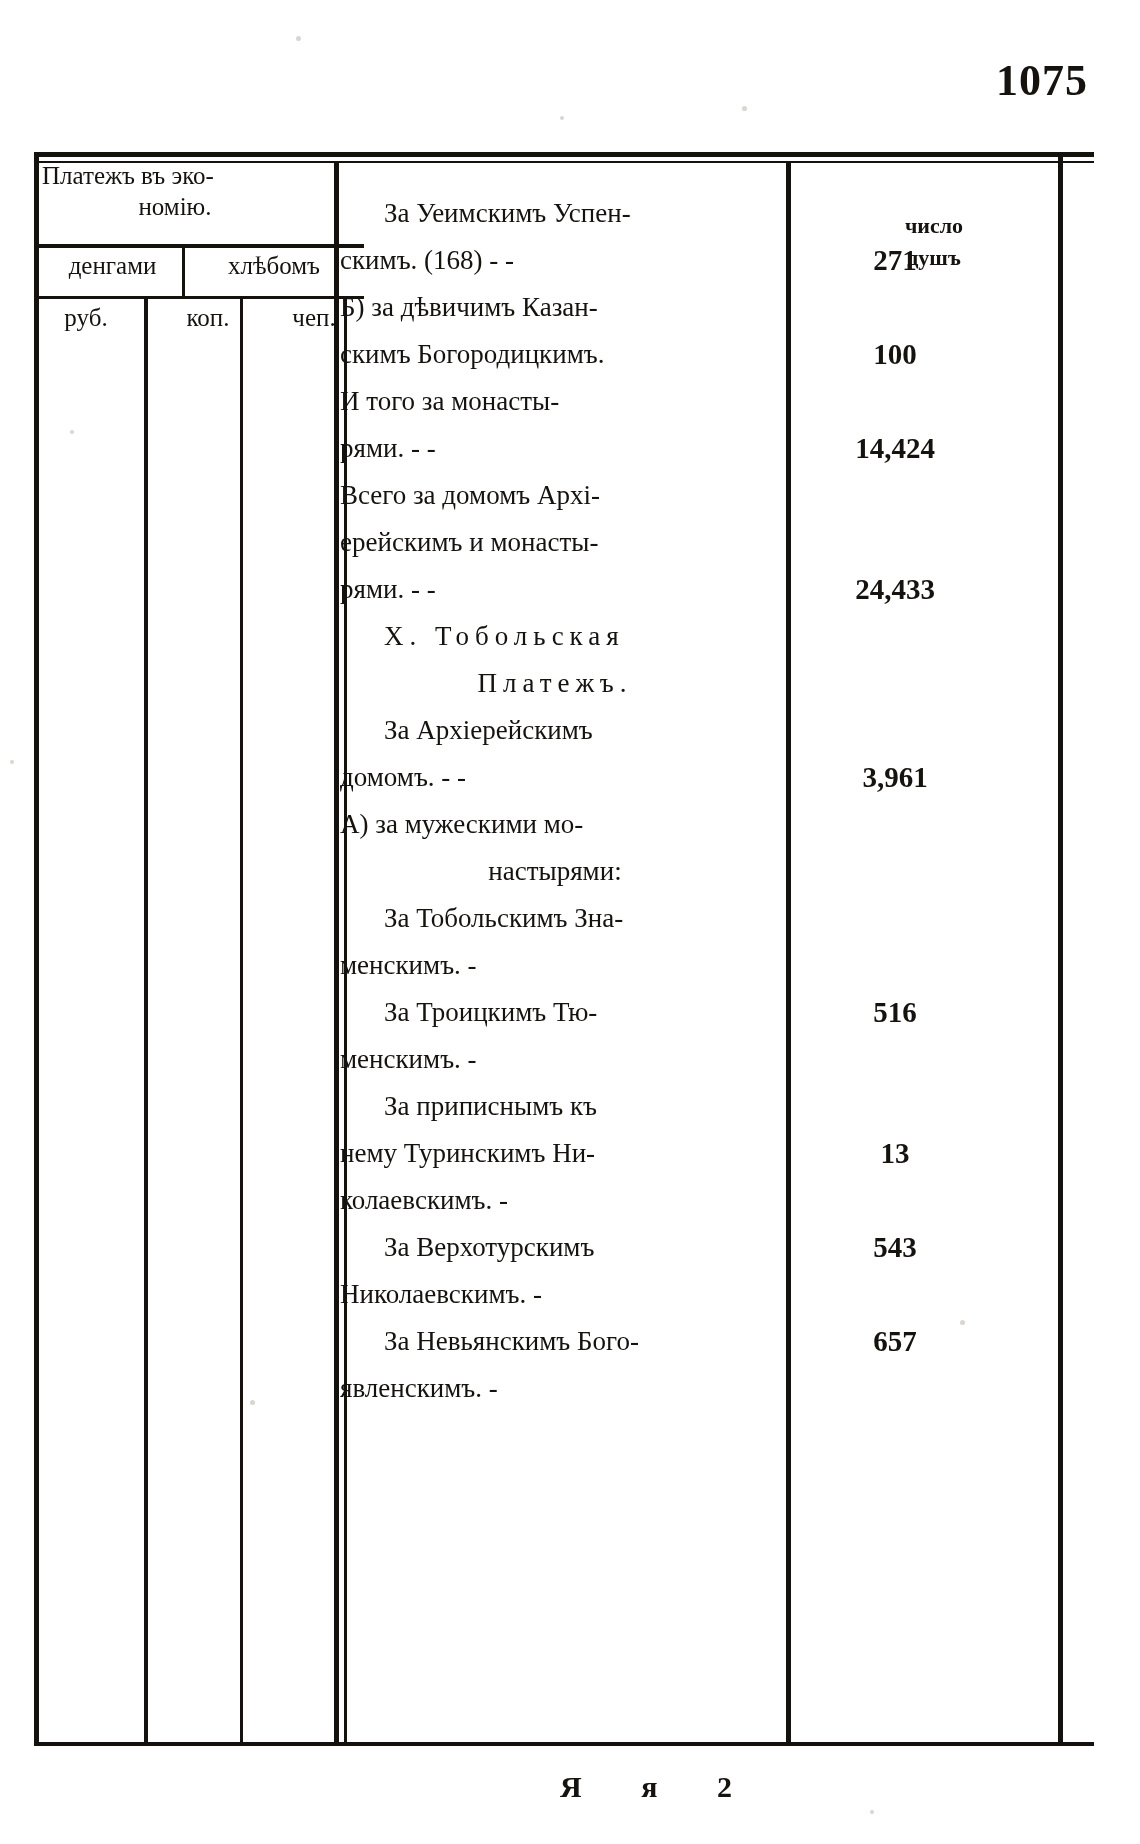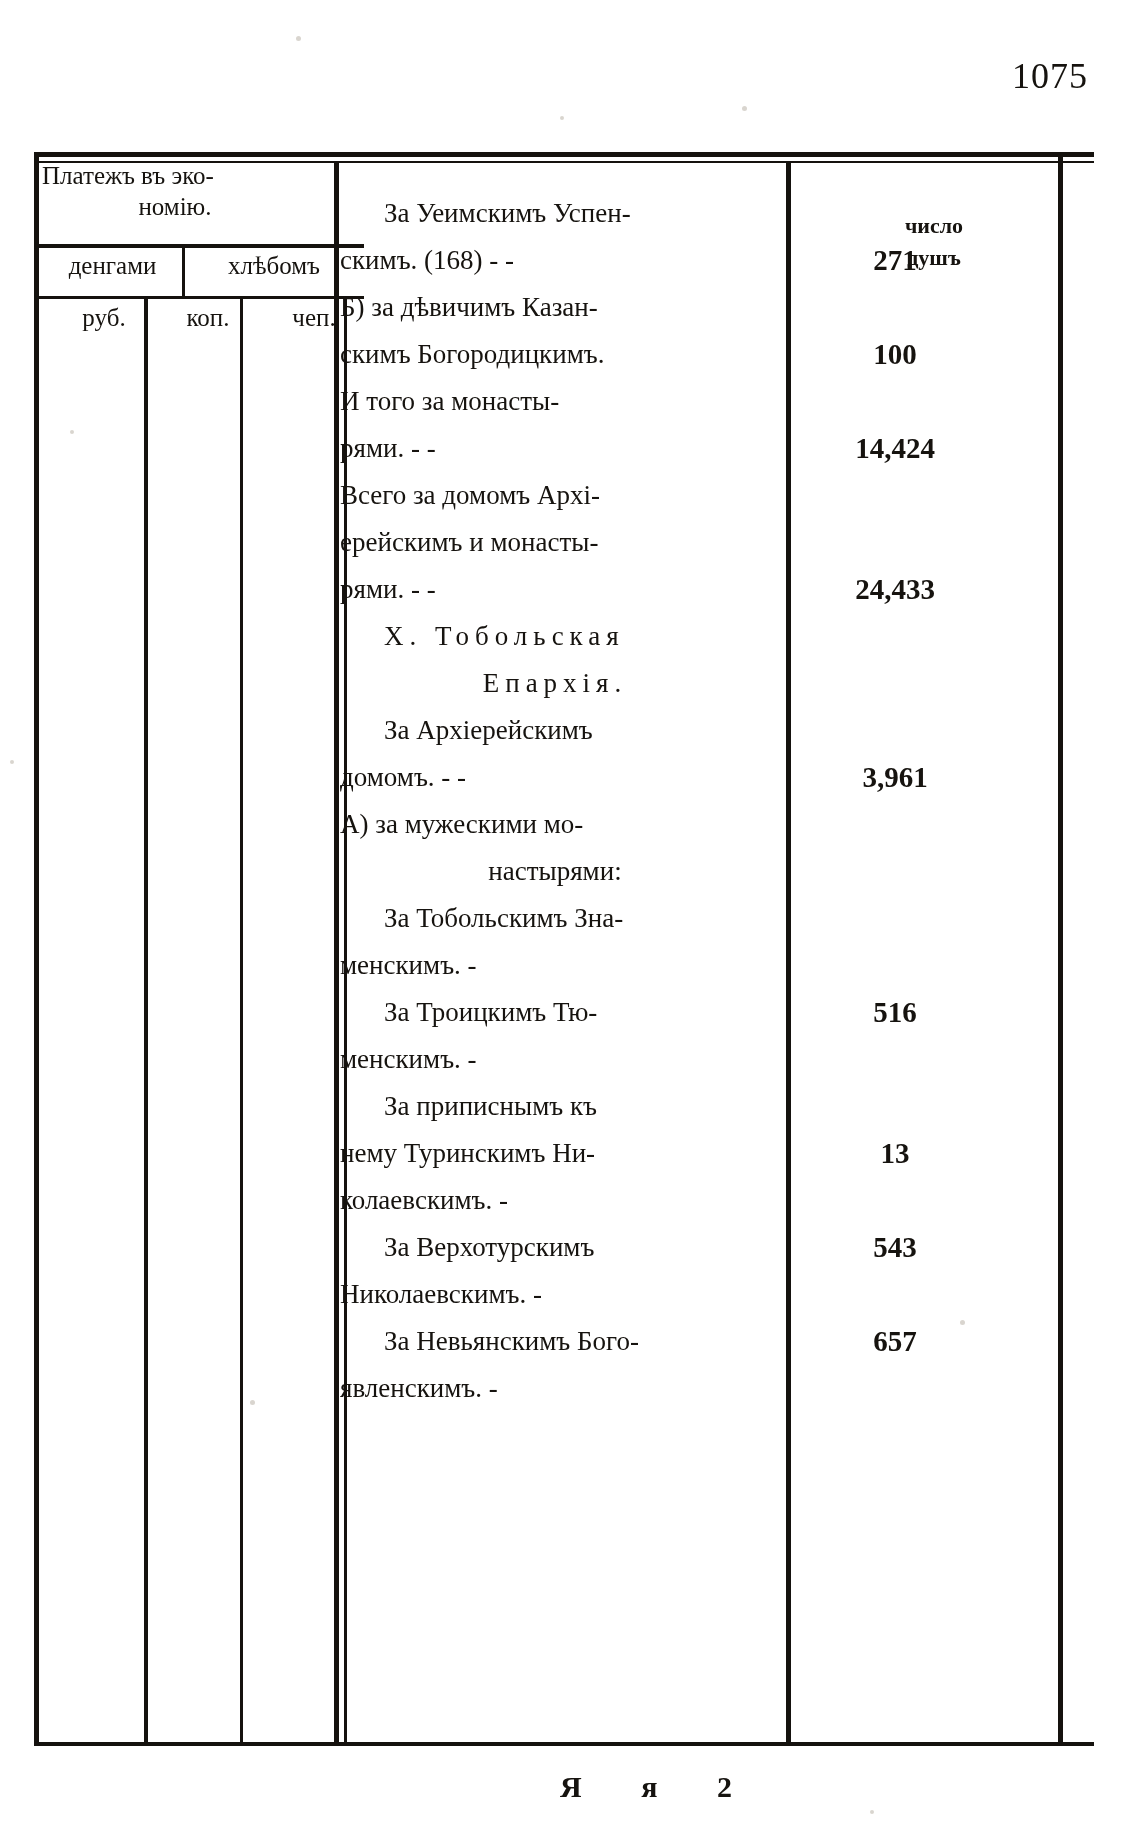--- a/index.html
+++ b/index.html
@@ -21,22 +21,22 @@
     position: absolute;
     background: #b9b2a8;
     border-radius: 50%;
     opacity: .55;
   }
 
   .page-number {
     position: absolute;
     right: 52px;
     top: 55px;
-    font-size: 36px;
-    font-weight: normal;
+    font-size: 44px;
+    font-weight: bold;
     letter-spacing: 1px;
   }
 
   
   .table-frame {
     position: absolute;
     left: 34px;
     top: 152px;
     width: 1060px;
     height: 1594px;
@@ -72,21 +72,21 @@
   .hdr-grain {
     position: absolute;
     left: 160px;
     top: 100px;
     width: 160px;
     text-align: center;
     font-size: 25px;
   }
   .hdr-rub {
     position: absolute;
-    left: 22px;
+    left: 4px;
     top: 152px;
     width: 96px;
     text-align: center;
     font-size: 25px;
   }
   .hdr-kop {
     position: absolute;
     left: 126px;
     top: 152px;
     width: 96px;
@@ -204,21 +204,21 @@
     <div class="ln indent1">За Уеимскимъ Успен-</div>
     <div class="ln">скимъ.  (168)   -     -</div>
     <div class="ln">Б)  за дѣвичимъ  Казан-</div>
     <div class="ln">скимъ  Богородицкимъ.</div>
     <div class="ln">И  того   за   монасты-</div>
     <div class="ln">рями.         -       -</div>
     <div class="ln">Всего  за  домомъ  Архі-</div>
     <div class="ln">ерейскимъ  и монасты-</div>
     <div class="ln">рями.         -       -</div>
     <div class="ln indent1 spaced-wide">X.   Тобольская</div>
-    <div class="ln center spaced-wide">Епархія.</div>
+    <div class="ln center spaced-wide">Платежъ.</div>
     <div class="ln indent1">За    Архіерейскимъ</div>
     <div class="ln">домомъ.        -       -</div>
     <div class="ln">А)  за  мужескими   мо-</div>
     <div class="ln center">настырями:</div>
     <div class="ln indent1">За  Тобольскимъ  Зна-</div>
     <div class="ln">менскимъ.          -</div>
     <div class="ln indent1">За  Троицкимъ    Тю-</div>
     <div class="ln">менскимъ.         -</div>
     <div class="ln indent1">За  приписнымъ    къ</div>
     <div class="ln">нему  Туринскимъ  Ни-</div>

